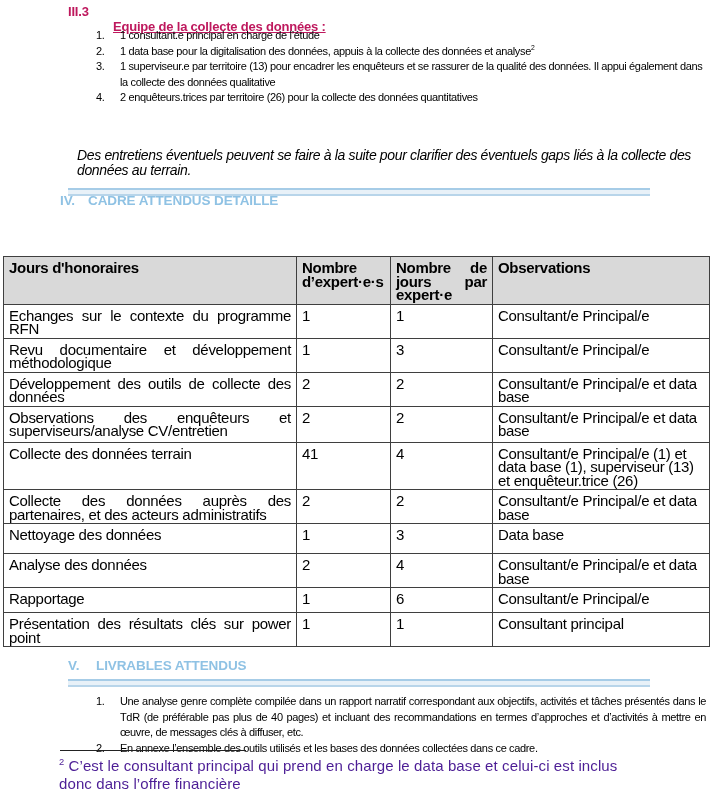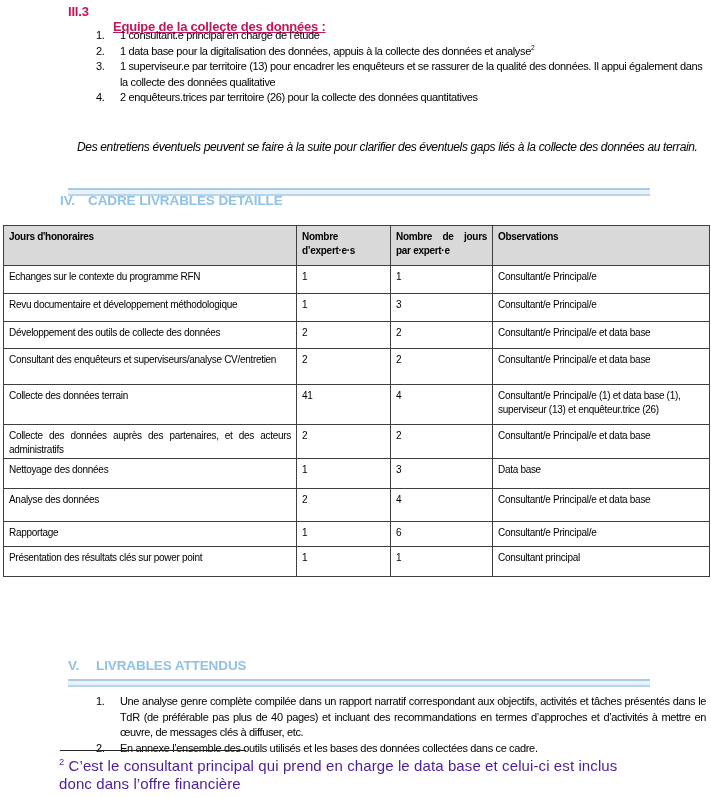--- a/index.html
+++ b/index.html
@@ -16,38 +16,38 @@
   .list {position:absolute;}
   .list1 {top:28px; left:96px; width:610px;}
   .list2 {top:694px; left:96px; width:610px;}
   .li {display:flex; font-size:11px; line-height:15.5px; letter-spacing:-0.35px;}
   .li .num {width:24px; flex:none;}
   .li .txt {flex:1;}
   .list2 .li .txt {text-align:justify;}
   sup {font-size:0.62em; line-height:0;}
 
   
-  .note {position:absolute; top:140px; left:77px; width:627px;
-         font-size:12px; font-style:italic; letter-spacing:-0.35px; line-height:15px;}
+  .note {position:absolute; top:148px; left:77px; width:627px;
+         font-size:14px; font-style:italic; letter-spacing:-0.35px; line-height:15px;}
 
   
   .sec-h {position:absolute; display:flex; color:#8FC2E4; font-size:13.5px;
           font-weight:bold; letter-spacing:-0.1px;}
   .h4 {top:169px; left:60px;margin-top:24px;}
   .h5 {top:658px; left:68px;}
   .sec-h .hnum {width:28px; flex:none;}
   .bar {position:absolute; left:68px; width:582px; height:4px;
         background:#E8F1F8; border-top:2px solid #A6CCE7; border-bottom:2px solid #B8D5EA;}
   .bar4 {top:188px;}
   .bar5 {top:679px;}
 
   
   .tbl-wrap {position:absolute; top:225px; left:3px;}
   table {border-collapse:collapse; table-layout:fixed; width:706px;
-         font-size:10px; letter-spacing:-0.3px;}
+         font-size:15px; letter-spacing:-0.3px;margin-top:31px;}
   th,td {border:1px solid #3f3f3f; padding:4px 5px 2px 5px; vertical-align:top;
          line-height:13.5px; overflow:hidden; font-weight:normal;}
   th {background:#D9D9D9; font-weight:bold; text-align:left;}
   td.c1 {text-align:justify;}
   td.cnum {text-align:left;}
   th.just {text-align:justify;}
   tr.hr  {height:40px;}
   tr.r1  {height:28px;} tr.r2 {height:28px;} tr.r3 {height:27px;}
   tr.r4  {height:36px;} tr.r5 {height:28px;} tr.r6 {height:40px;}
   tr.r7  {height:32px;} tr.r8 {height:30px;} tr.r9 {height:33px;}
@@ -85,21 +85,21 @@
     <div class="li">
       <span class="num">4.</span>
       <span class="txt">2 enquêteurs.trices par territoire (26) pour la collecte des données quantitatives</span>
     </div>
   </div>
 
   <div class="note">Des entretiens éventuels peuvent se faire à la suite pour clarifier des éventuels gaps liés à la collecte des données au terrain.</div>
 
   <div class="sec-h h4">
     <span class="hnum">IV.</span>
-    <span>CADRE LIVRABLES DÉTAILLÉ</span>
+    <span>CADRE ATTENDUS DÉTAILLÉ</span>
   </div>
   <div class="bar bar4"></div>
 
   <div class="tbl-wrap">
     <table>
       <colgroup>
           <col style="width:293px">
           <col style="width:94px">
           <col style="width:102px">
           <col style="width:217px">
@@ -123,21 +123,21 @@
           <td class="cnum">3</td>
           <td>Consultant/e Principal/e</td>
         </tr>
         <tr class="r3">
           <td class="c1">Développement des outils de collecte des données</td>
           <td class="cnum">2</td>
           <td class="cnum">2</td>
           <td>Consultant/e Principal/e et data base</td>
         </tr>
         <tr class="r4">
-          <td class="c1">Consultant des enquêteurs et superviseurs/analyse CV/entretien</td>
+          <td class="c1">Observations des enquêteurs et superviseurs/analyse CV/entretien</td>
           <td class="cnum">2</td>
           <td class="cnum">2</td>
           <td>Consultant/e Principal/e et data base</td>
         </tr>
         <tr class="r6">
           <td class="c1">Collecte des données terrain</td>
           <td class="cnum">41</td>
           <td class="cnum">4</td>
           <td>Consultant/e Principal/e (1) et data base (1), superviseur (13) et enquêteur.trice (26)</td>
         </tr>

